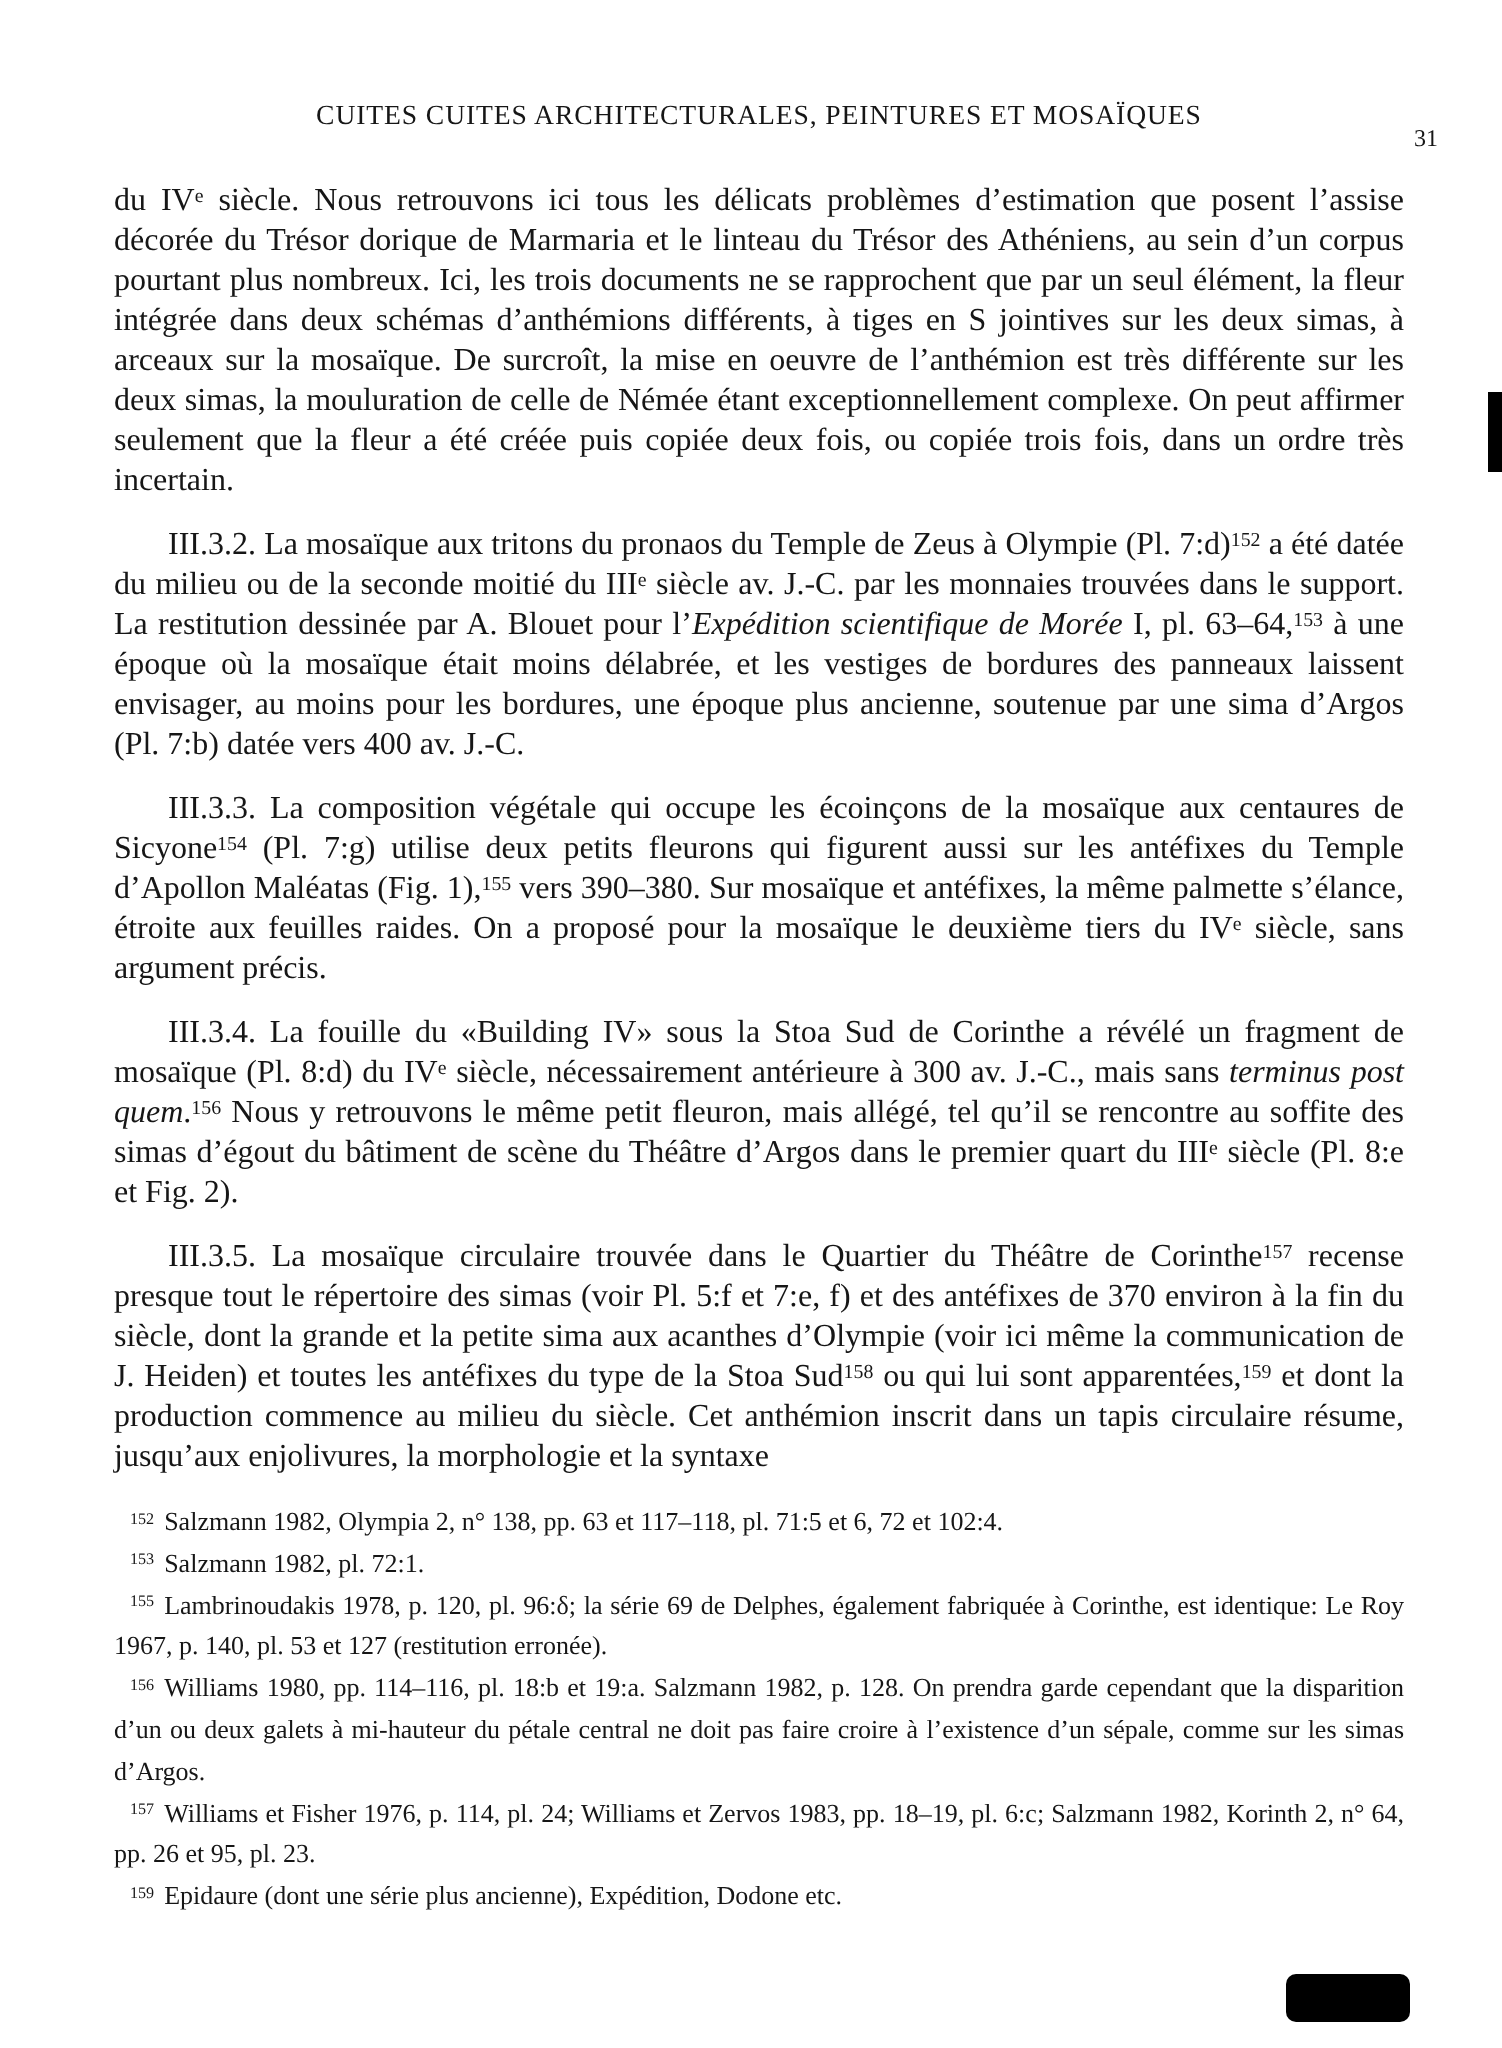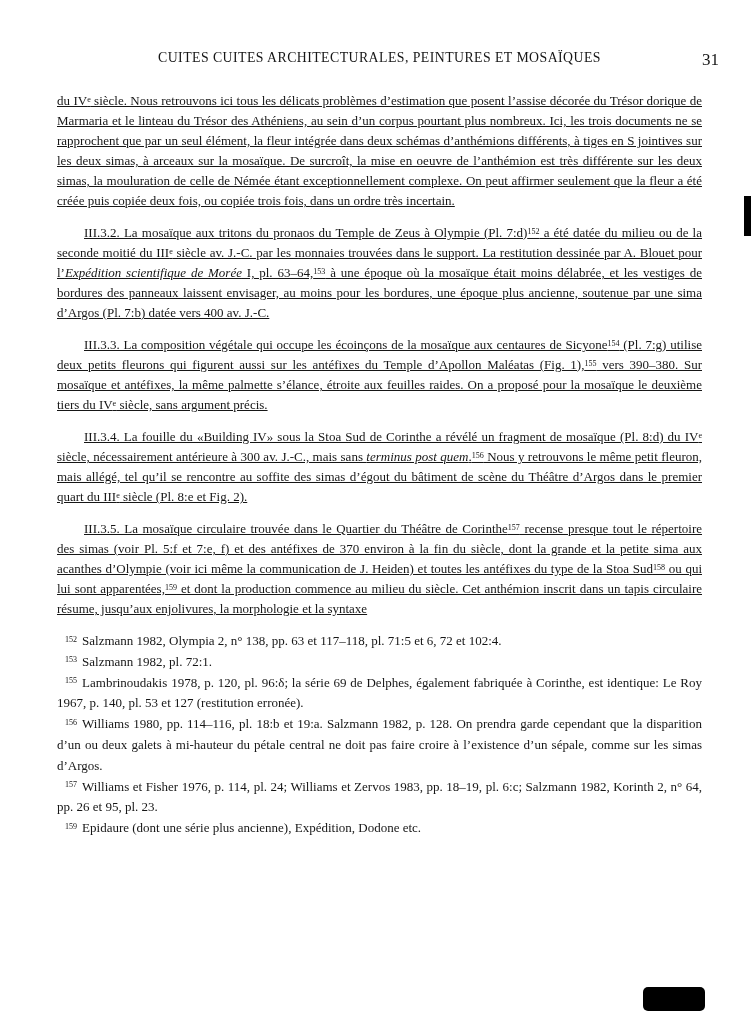--- a/index.html
+++ b/index.html
@@ -19,30 +19,29 @@
   }
   header { position: relative; margin-bottom: 23px; height: 18px; }
   .title {
     text-align: center;
     font-size: 13.8px;
     letter-spacing: 0.45px;
     white-space: nowrap;
   }
   .pagenum {
     position: absolute;
-    right: -17px; top: 0;
-    font-size: 17px;
+    right: -17px; top: 12px;
+    font-size: 12px;
     margin-left: 40px;
   }
   .bodytext p {
     margin: 0 0 12px 0;
-    font-size: 13px;
+    font-size: 16px;
     line-height: 20px;
     text-align: justify;
-    text-decoration: underline;
   }
   .bodytext p.ind { text-indent: 27px; }
   .footnotes { margin-top: 1px; }
   .footnotes p {
     margin: 0;
     font-size: 13px;
     line-height: 20.8px;
     text-align: justify;
     text-indent: 8px;
   }

